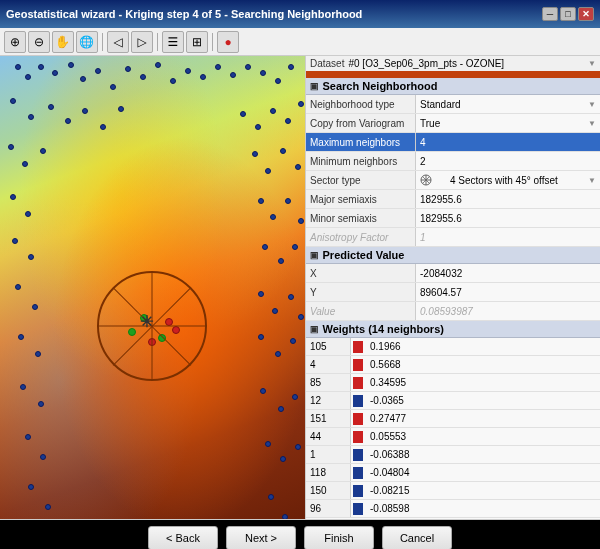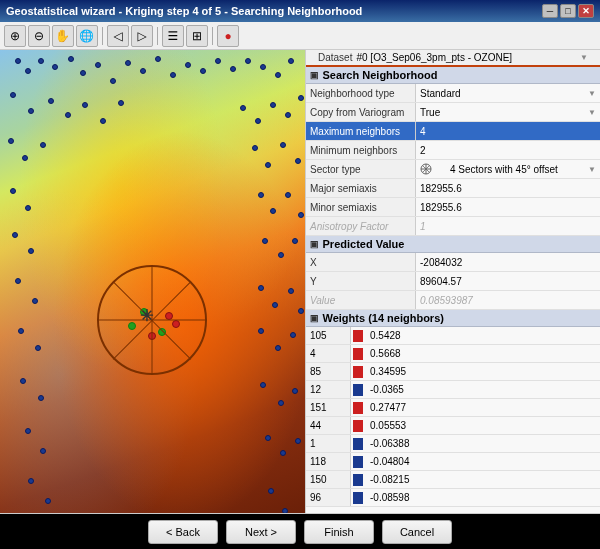--- a/index.html
+++ b/index.html
@@ -13,21 +13,21 @@
     }
 
     
     .title-bar {
       background: linear-gradient(to bottom, #0a246a, #3a6ea5);
       color: white;
       padding: 3px 6px;
       display: flex;
       align-items: center;
       justify-content: space-between;
-      height: 22px;
+      height: 28px;
       font-size: 11px;
       font-weight: bold;
     }
     .title-bar-buttons {
       display: flex;
       gap: 2px;
     }
     .title-btn {
       width: 16px;
       height: 14px;
@@ -103,23 +103,23 @@
       background: #f8f8f8;
       border-left: 1px solid #ccc;
       overflow-y: auto;
       padding: 0;
     }
 
     
     .dataset-row {
       display: flex;
       align-items: center;
-      padding: 2px 12px;
+      padding: 2px 4px;
       background: #f0f0f0;
-      border-bottom: 2px solid #c2410c;
+      border-bottom: 7px solid #c2410c;
       font-size: 10px;
     }
     .dataset-label {
       color: #333;
       margin-right: 4px;
     }
     .dataset-value {
       color: #000;
       flex: 1;
     }
@@ -583,21 +583,21 @@
       <span class="section-toggle">▣</span>
       <span>Weights (14 neighbors)</span>
     </div>
 
     <div id="weights-container">
         <div class="weight-row">
           <div class="weight-id">105</div>
           <div class="weight-bar-container">
             <div class="weight-bar weight-positive"></div>
           </div>
-          <div class="weight-val">0.5428</div>
+          <div class="weight-val">0.1966</div>
         </div>
         <div class="weight-row">
           <div class="weight-id">4</div>
           <div class="weight-bar-container">
             <div class="weight-bar weight-positive"></div>
           </div>
           <div class="weight-val">0.5668</div>
         </div>
         <div class="weight-row">
           <div class="weight-id">85</div>

